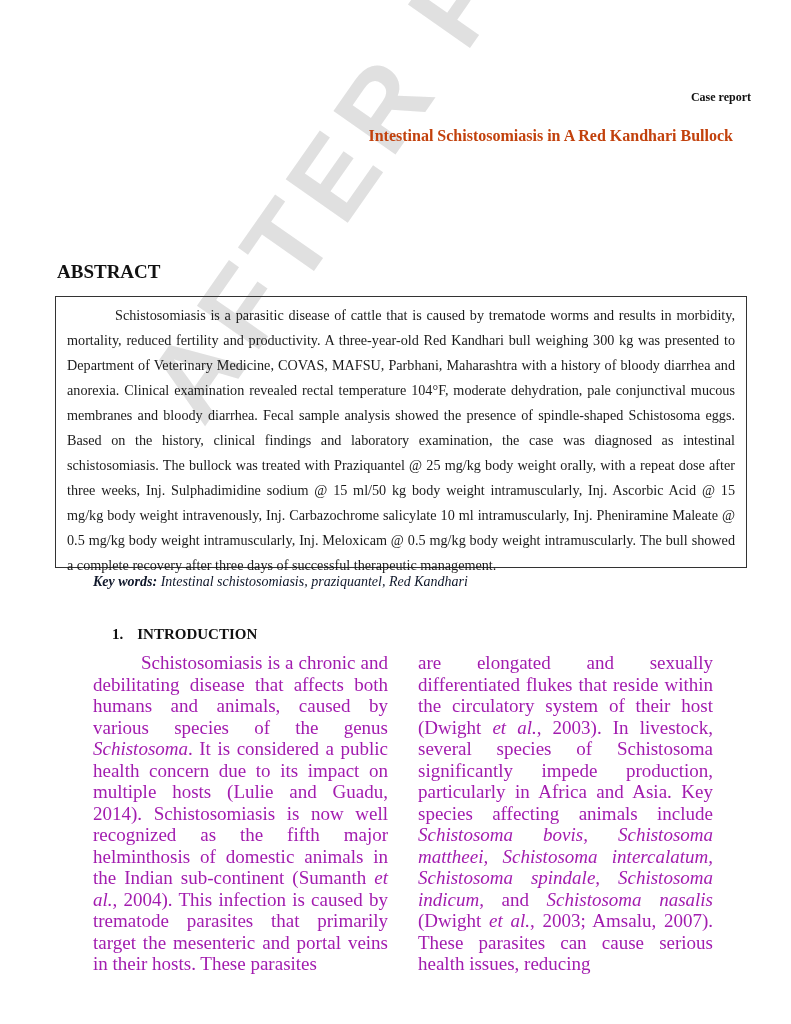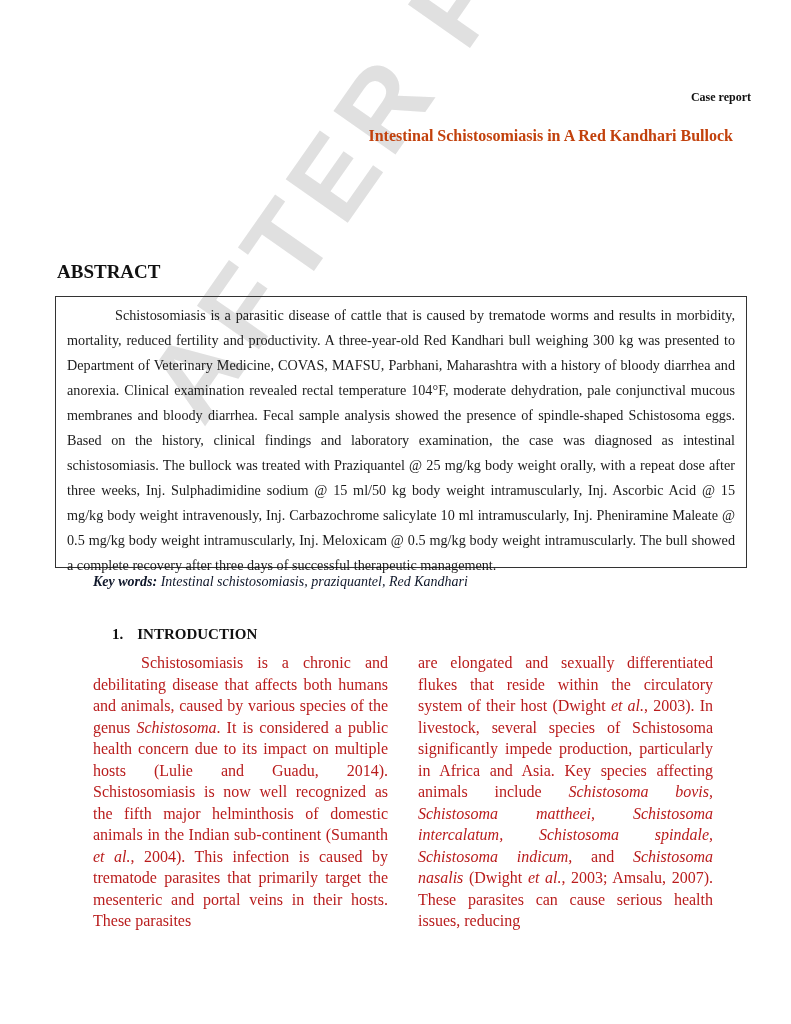--- a/index.html
+++ b/index.html
@@ -41,21 +41,21 @@
   }
   .keywords .kw-label { font-weight: bold; font-style: italic; }
   .keywords .kw-list { font-style: italic; }
   .section-heading {
     position: absolute; left: 112px; top: 626px;
     font-size: 15px; font-weight: bold; color: #111;
   }
   .section-heading .num { margin-right: 14px; }
   .col {
     position: absolute; top: 652px; width: 295px;
-    font-size: 16px; line-height: 21.5px; text-align: justify; color: #b91c1c;
+    font-size: 19px; line-height: 21.5px; text-align: justify; color: #a21caf;
   }
   .col-left { left: 93px; }
   .col-right { left: 418px; }
   .col p { margin: 0; }
   .col-left p { text-indent: 48px; }
 </style>
 </head>
 <body>
 
 <div class="watermark">AFTER PEER REVIEW</div>

